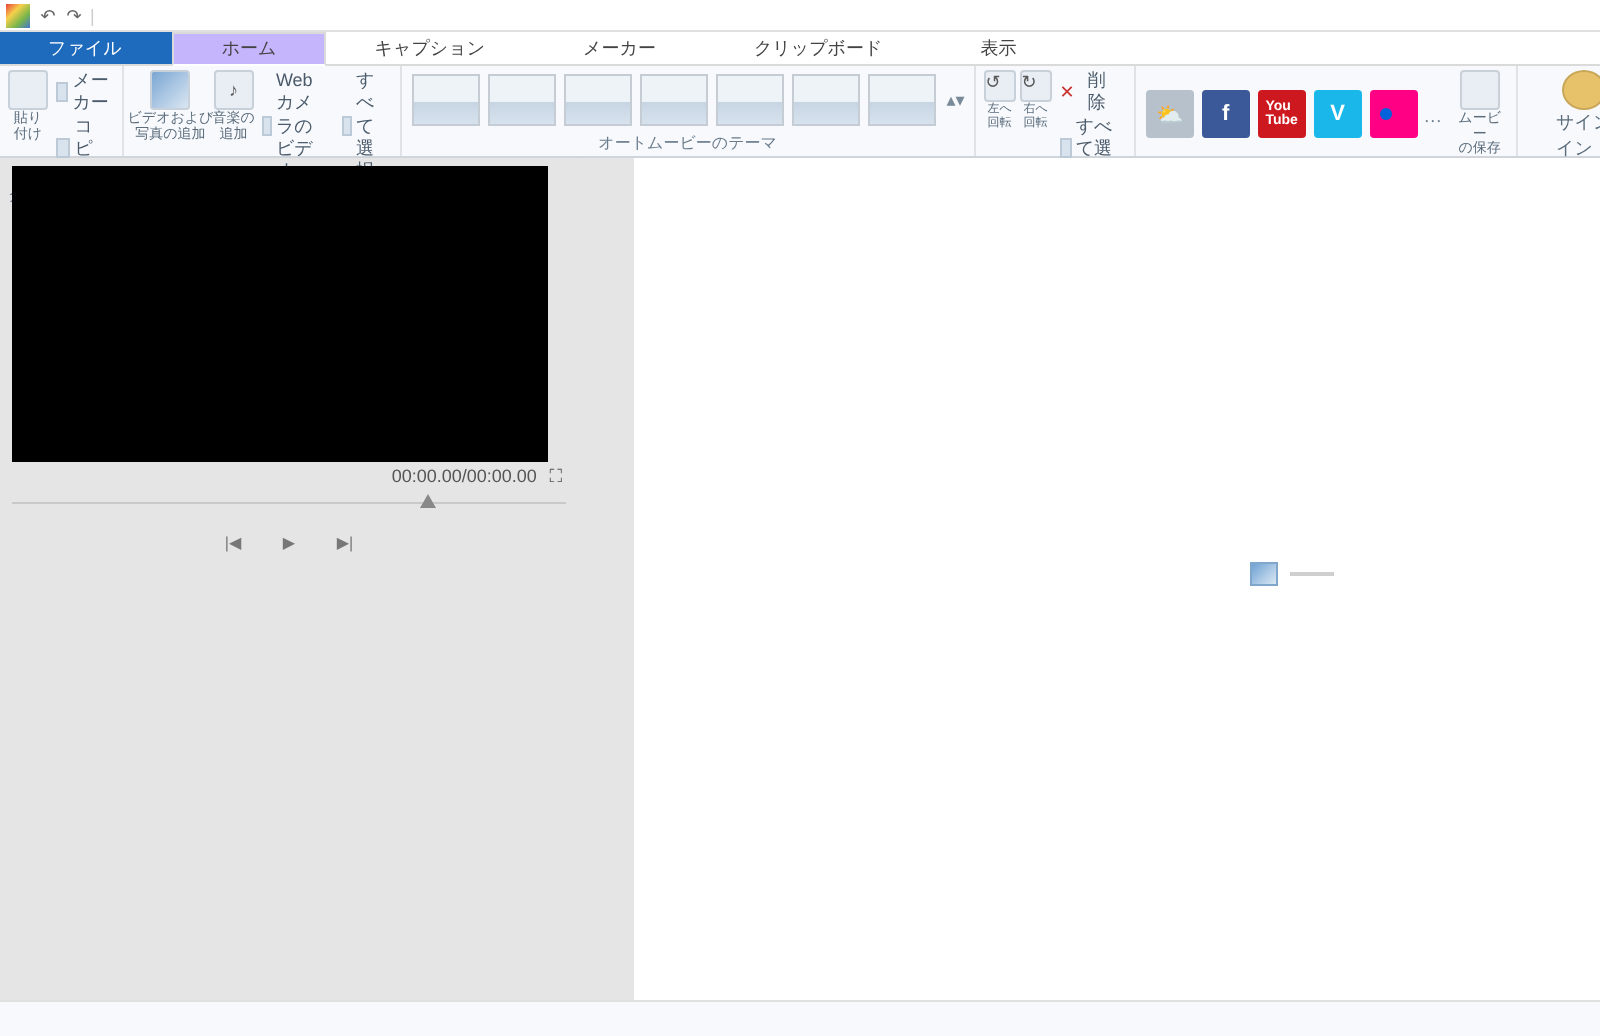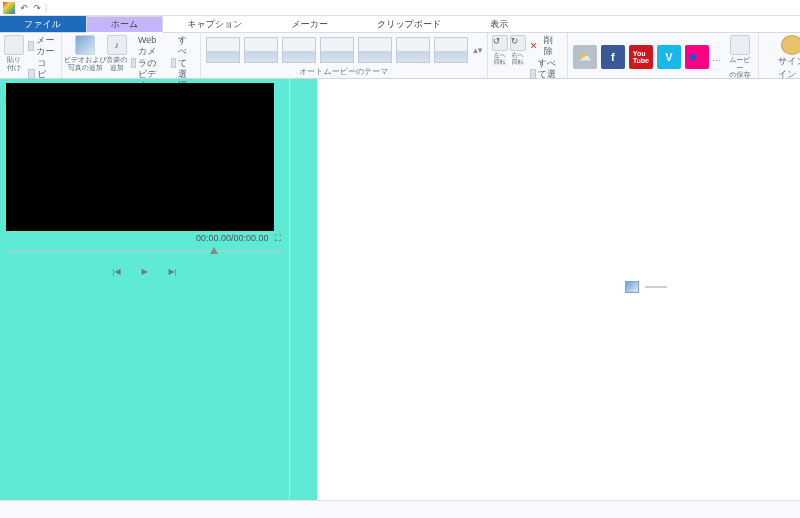--- a/index.html
+++ b/index.html
@@ -32,21 +32,21 @@
 .theme-row { display:flex; align-items:center; }
 .ribbon-row-arrow { width:10px; height:26px; display:flex; flex-direction:column; justify-content:space-around; align-items:center; color:#7a8a99; margin-left:2px;}
 
 .social { width: 24px; height: 24px; border-radius: 2px; display:flex; align-items:center; justify-content:center; color:#fff; font-weight:bold; font-size:11px; margin:1px;}
 .sk { background:#b7c1cb;} .fb{background:#3b5998;} .yt{background:#cc181e; font-size:7px;} .vm{background:#1ab7ea;} .fl{background:#ff0084; display:flex; gap:2px;} .fl span{width:6px;height:6px;border-radius:50%;}
 .more-share { width:12px; color:#6b7b8b; padding-top:6px;}
 .signin { width:34px; display:flex; flex-direction:column; align-items:center; color:#5a6c7c;}
 .signin .ico { width:22px; height:20px; border-radius:50%; background:#e8c26a; border:1px solid #c9a75a; }
 
 
-.content { display:flex; height: calc(518px - 16px - 17px - 46px - 18px); background:#5eead4;gap:27px; }
+.content { display:flex; height: calc(518px - 16px - 17px - 46px - 18px); background:#e5e5e5;gap:27px; }
 .left-pane { width: 290px; border-right: 1px solid #e6e6e6; padding: 4px 6px; }
 .preview { width: 268px; height: 148px; background:#000; margin-bottom:2px;}
 .time-row { text-align:right; color:#555; font-size:8px; padding-right:2px;}
 .slider { height:10px; position:relative; margin-top:3px;}
 .slider-track { position:absolute; left:0; right:0; top:4px; height:1px; background:#c9c9c9;}
 .slider-thumb { position:absolute; top:0; left:204px; width:0; height:0; border-left:4px solid transparent; border-right:4px solid transparent; border-bottom:7px solid #888;}
 .playback { display:flex; justify-content:center; gap:12px; margin-top:8px; color:#777;}
 .pb-btn { width:16px; height:12px; display:flex; align-items:center; justify-content:center; font-size:8px; }
 
 .right-pane { flex:1; position:relative; background:#fff; }

